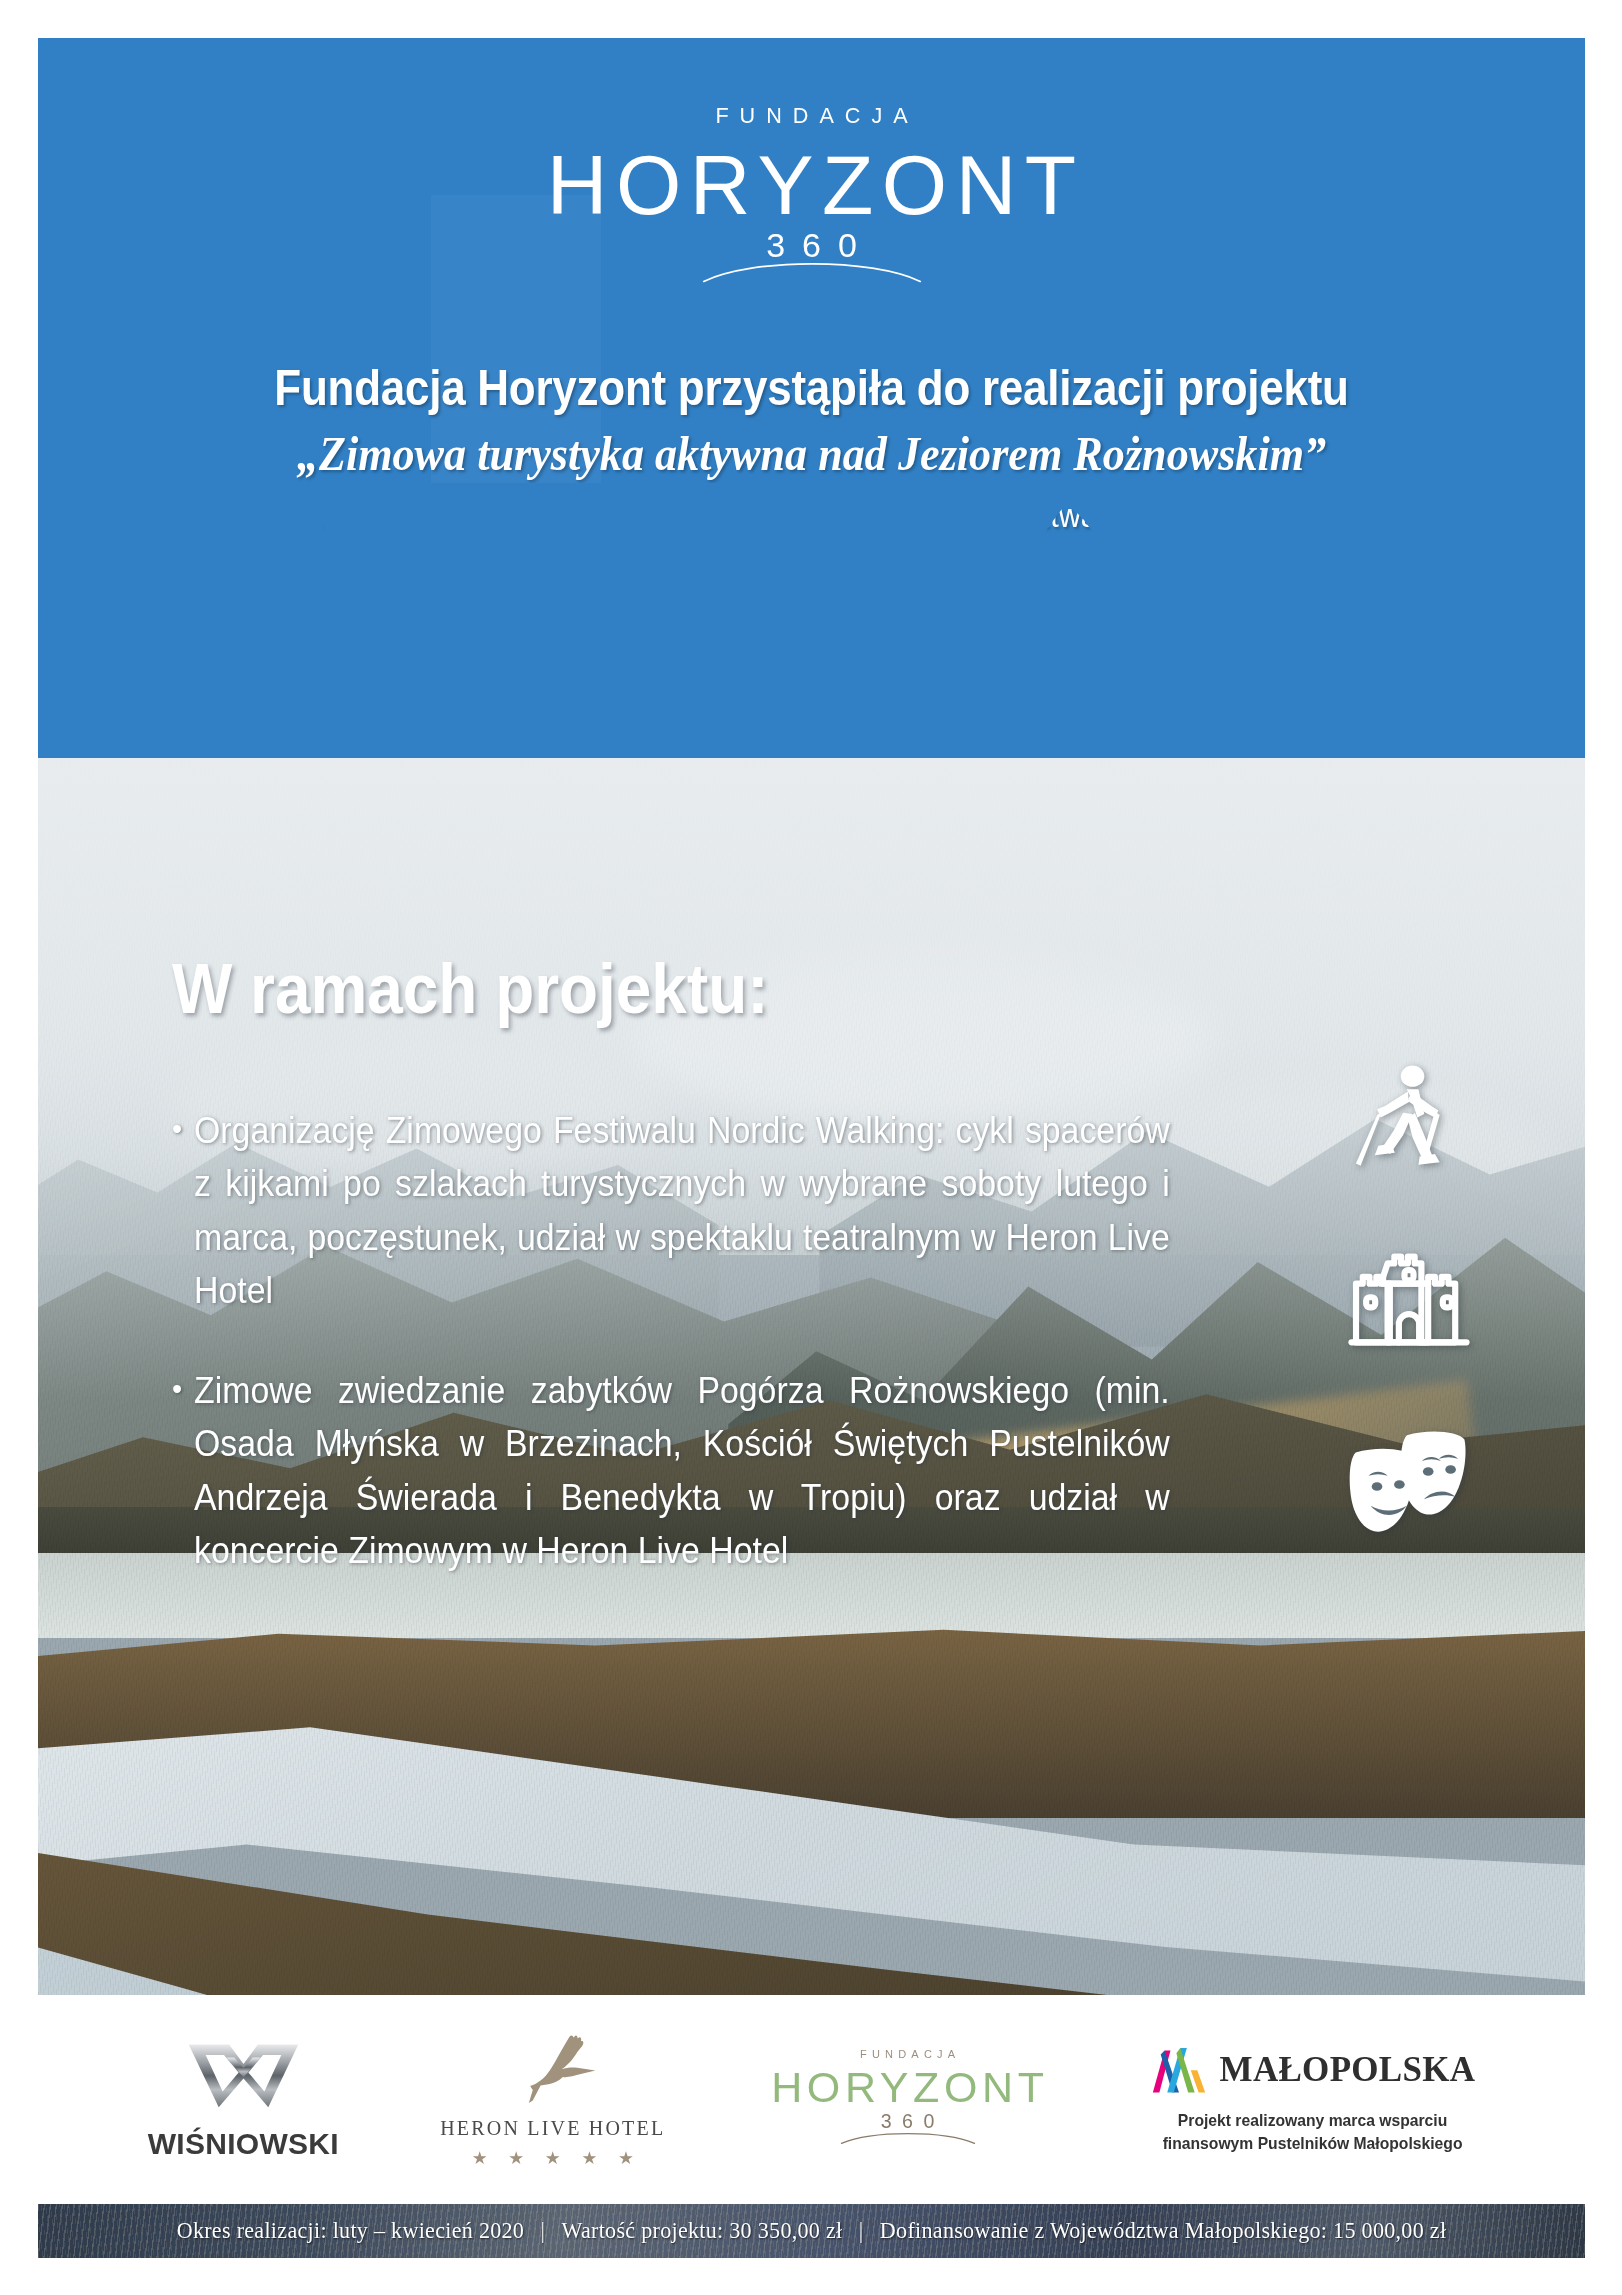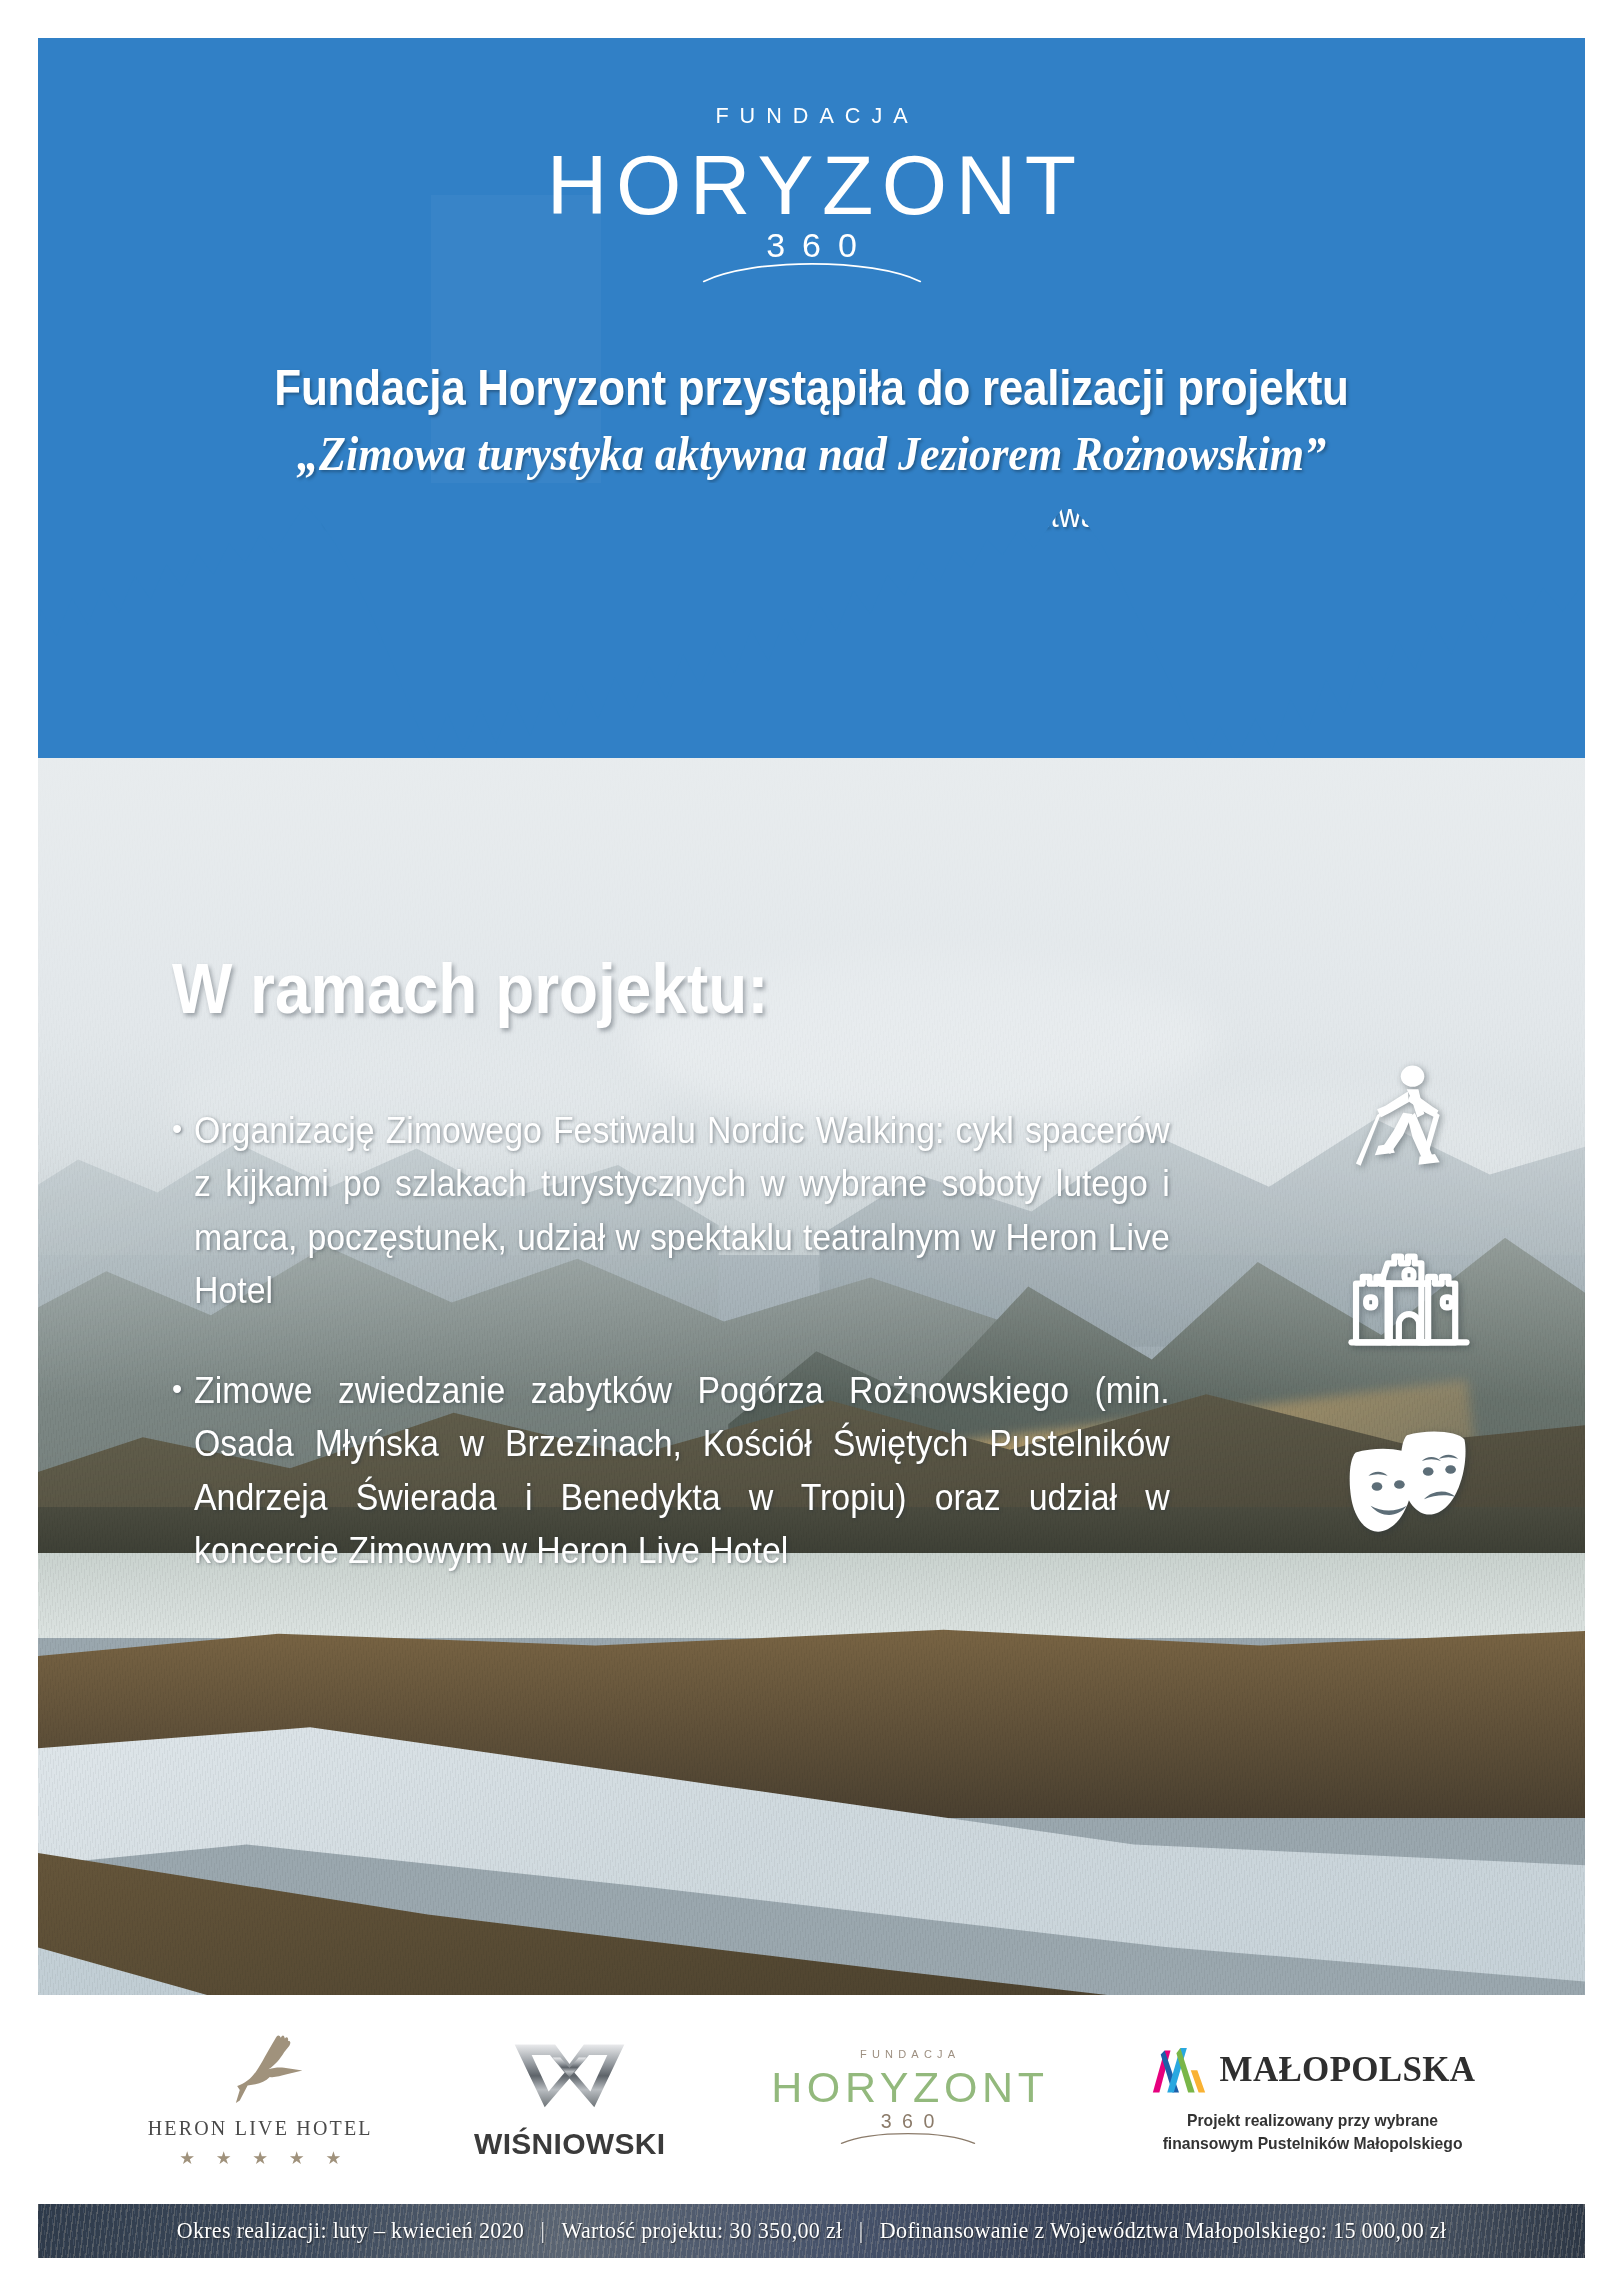--- a/index.html
+++ b/index.html
@@ -256,53 +256,53 @@
           </g>
         </svg>
       </div>
     </div>
   </div>
 
   <div class="footer">
 
     <div class="fl">
       <div>
-        <svg width="98" height="77" viewBox="0 0 150 118" fill="#a0927c">
-          <path d="M98 14 C101 8, 104 6, 107 12 C109 7, 112 7, 113 13 C116 9, 119 11, 118 17
-                   C121 16, 123 19, 120 24 L112 34 C106 44, 98 54, 88 60
-                   C96 58, 104 57, 112 58 L140 62 L116 68 C106 71, 97 73, 90 72
-                   C84 78, 76 82, 68 83 L56 85 L44 108 L38 112 L44 92 L40 86
-                   C52 82, 62 74, 70 62 C78 50, 86 34, 98 14 Z"></path>
-        </svg>
-      </div>
-      <div class="heron-name">HERON LIVE HOTEL</div>
-      <div class="heron-stars">★ ★ ★ ★ ★</div>
-    </div>
-
-    <div class="fl">
-      <div>
         <svg width="115" height="77" viewBox="0 0 176 118">
           <defs>
             <linearGradient id="chrome" x1="0" y1="0" x2="0" y2="1">
               <stop offset="0%" stop-color="#e9eaec"></stop>
               <stop offset="28%" stop-color="#9da2a7"></stop>
               <stop offset="50%" stop-color="#5d6369"></stop>
               <stop offset="72%" stop-color="#b9bdc1"></stop>
               <stop offset="100%" stop-color="#6e7478"></stop>
             </linearGradient>
           </defs>
           <path fill="url(#chrome)" d="M4 10 H66 L88 40 L110 10 H172 L126 106 L88 62 L50 106 Z
                                        M30 26 L56 82 L88 44 L120 82 L146 26 L118 26 L88 62 L58 26 Z"></path>
           <path fill="url(#chrome)" d="M62 30 L88 60 L114 30 L102 30 L88 46 L74 30 Z"></path>
         </svg>
       </div>
       <div class="wis-name">WIŚNIOWSKI</div>
     </div>
 
     <div class="fl">
+      <div>
+        <svg width="98" height="77" viewBox="0 0 150 118" fill="#a0927c">
+          <path d="M98 14 C101 8, 104 6, 107 12 C109 7, 112 7, 113 13 C116 9, 119 11, 118 17
+                   C121 16, 123 19, 120 24 L112 34 C106 44, 98 54, 88 60
+                   C96 58, 104 57, 112 58 L140 62 L116 68 C106 71, 97 73, 90 72
+                   C84 78, 76 82, 68 83 L56 85 L44 108 L38 112 L44 92 L40 86
+                   C52 82, 62 74, 70 62 C78 50, 86 34, 98 14 Z"></path>
+        </svg>
+      </div>
+      <div class="heron-name">HERON LIVE HOTEL</div>
+      <div class="heron-stars">★ ★ ★ ★ ★</div>
+    </div>
+
+    <div class="fl">
       <div class="hz-f-fund">FUNDACJA</div>
       <div class="hz-f-name">HORYZONT</div>
       <div class="hz-f-360wrap">
         <div class="hz-f-360">360</div>
         <div class="hz-f-arc">
           <svg width="137" height="18.3" viewBox="0 0 210 28">
             <path d="M3 25 C 50 5, 160 5, 207 25" stroke="#8b7b6a" stroke-width="2" fill="none" stroke-linecap="round"></path>
           </svg>
         </div>
       </div>
@@ -315,21 +315,21 @@
             <path d="M4 74 L22 10 L31 10 L14 74 Z" fill="#e6007e"></path>
             <path d="M22 10 L44 74 L34 74 L16 16 Z" fill="#1d5fa8"></path>
             <path d="M26 74 L46 6 L56 6 L36 74 Z" fill="#29a8e0"></path>
             <path d="M46 6 L68 74 L58 74 L40 14 Z" fill="#7ab648"></path>
             <path d="M62 40 L72 40 L84 74 L74 74 Z" fill="#f9b233"></path>
           </svg>
         </div>
         <div class="mal-name">MAŁOPOLSKA</div>
       </div>
       <div class="mal-sub">
-        <div>Projekt realizowany przy wybrane</div>
+        <div>Projekt realizowany marca wsparciu</div>
         <div>finansowym Pustelników Małopolskiego</div>
       </div>
     </div>
   </div>
 
   <div class="bottom-bar">
     <div class="bb-tex"></div>
     <div class="bb-text">
       <span>Okres realizacji: luty – kwiecień 2020</span>
       <span class="bb-sep">|</span>

